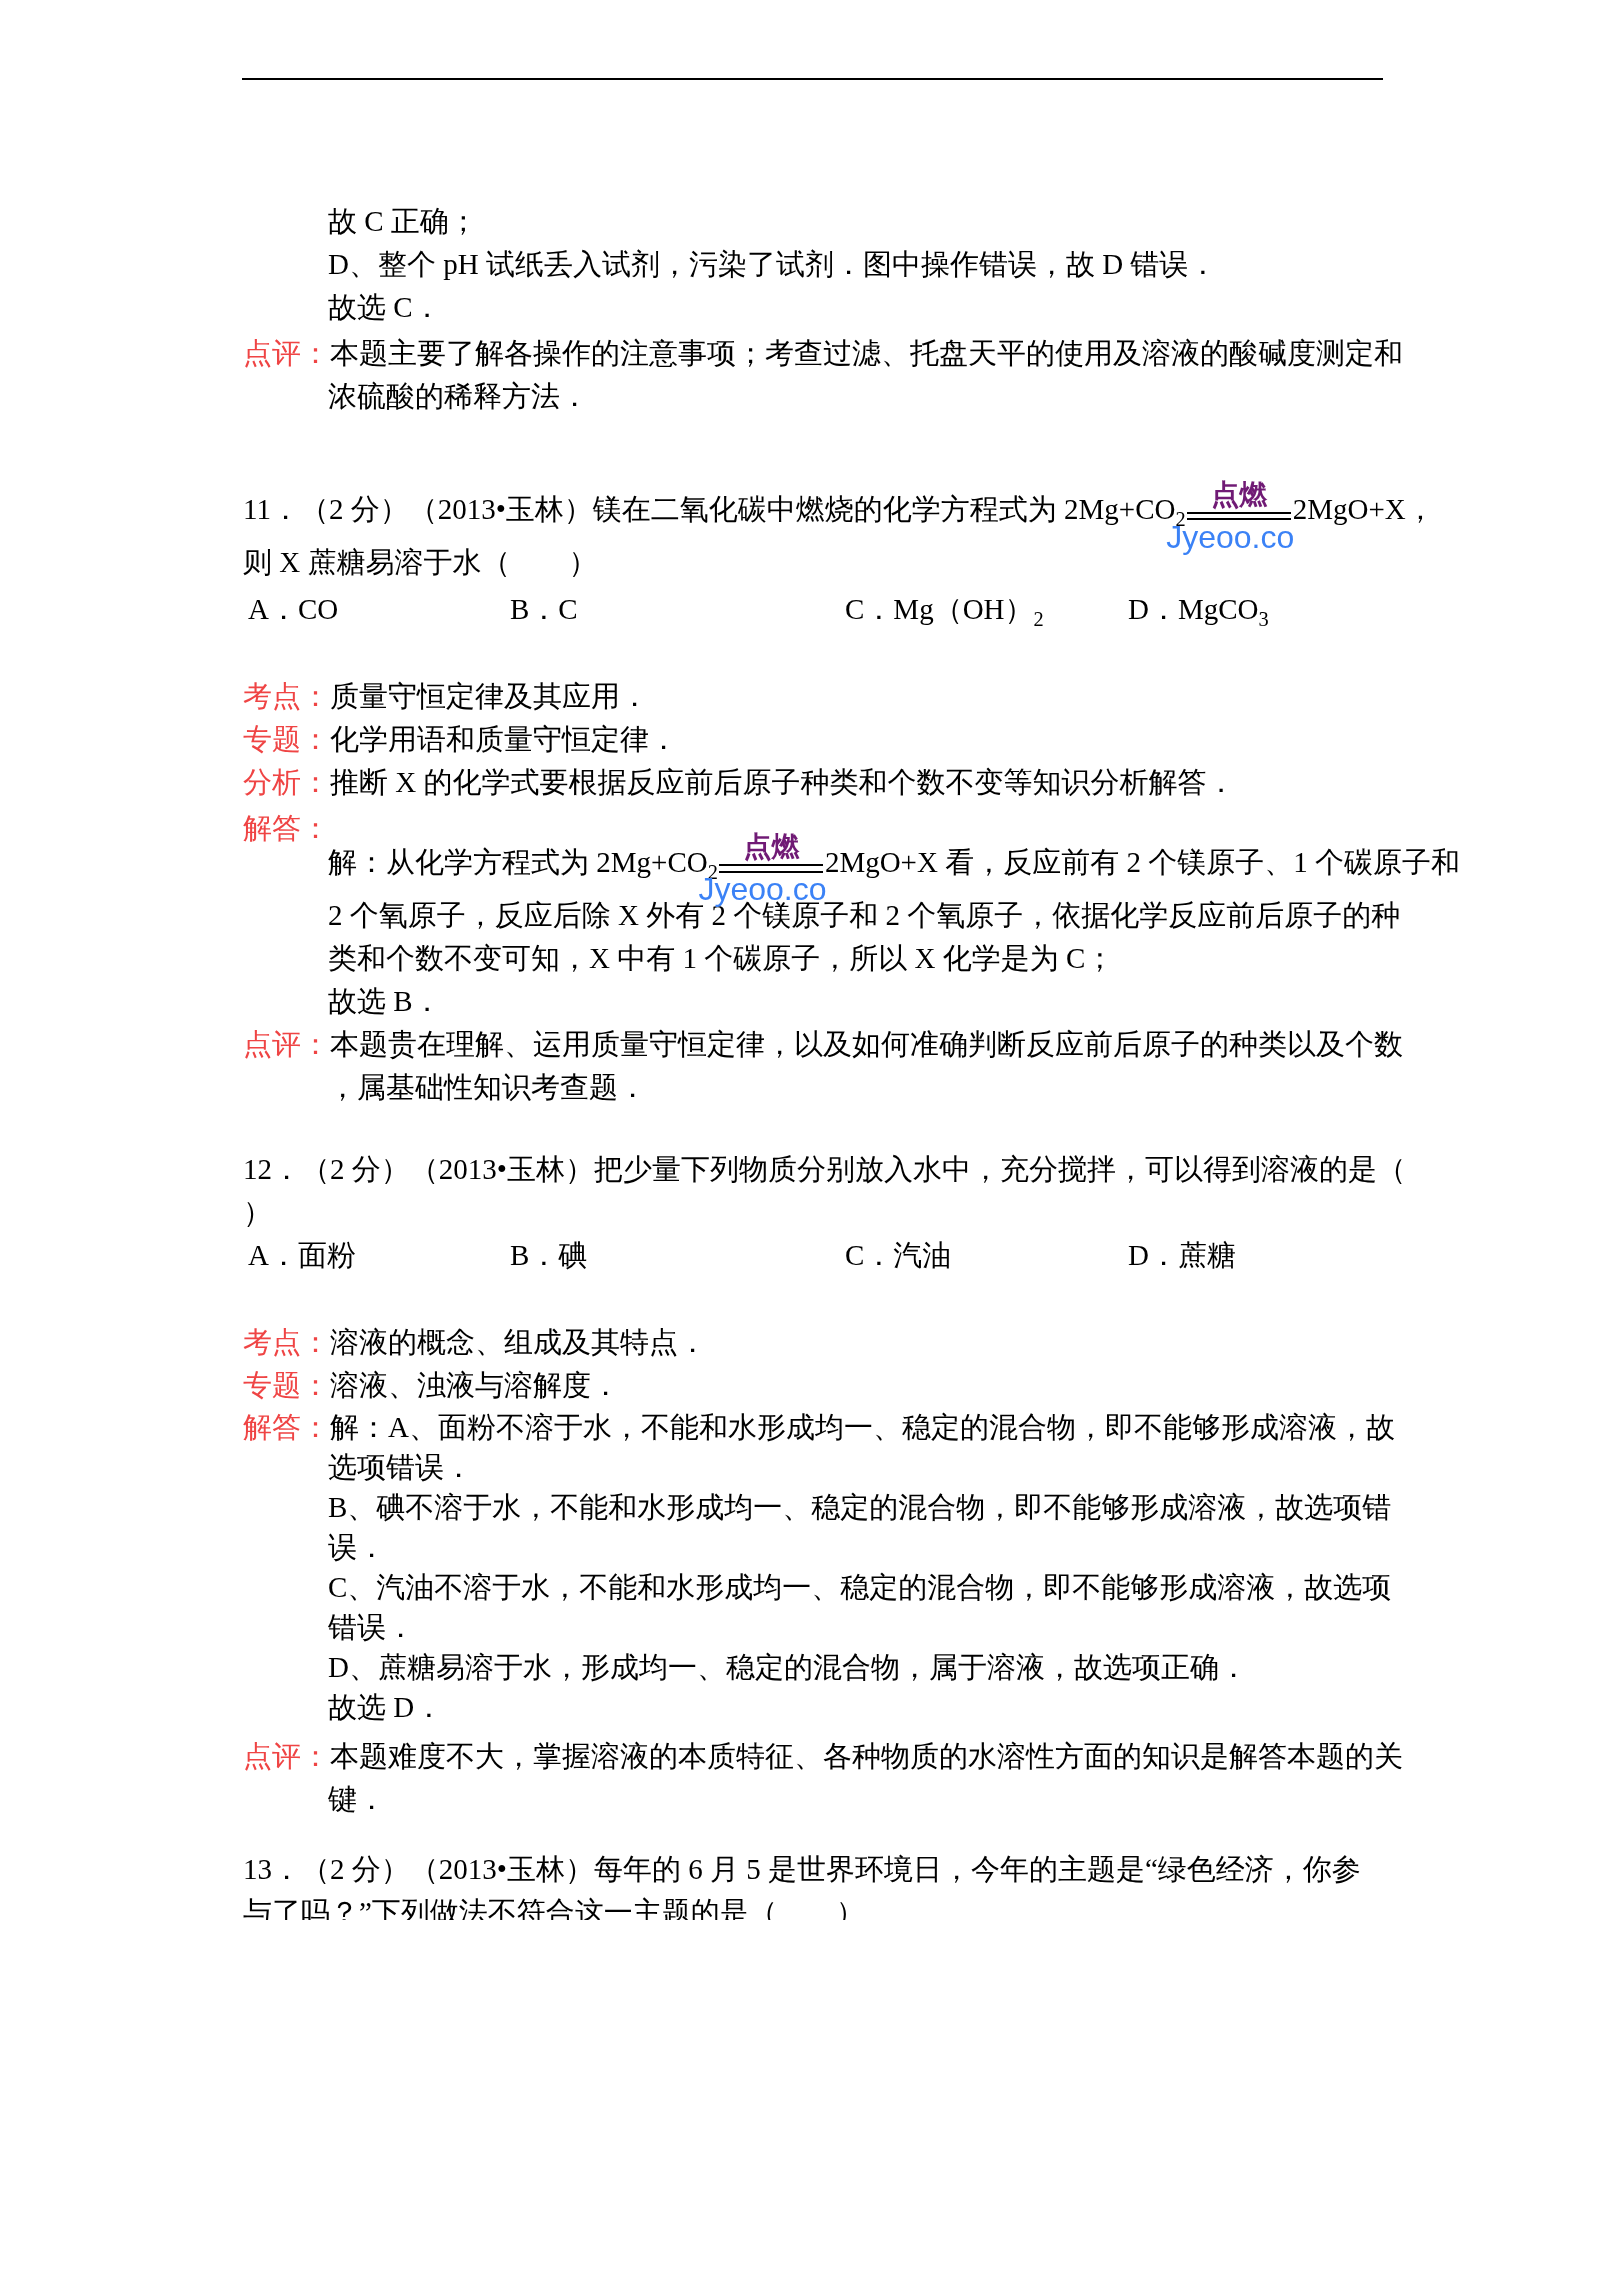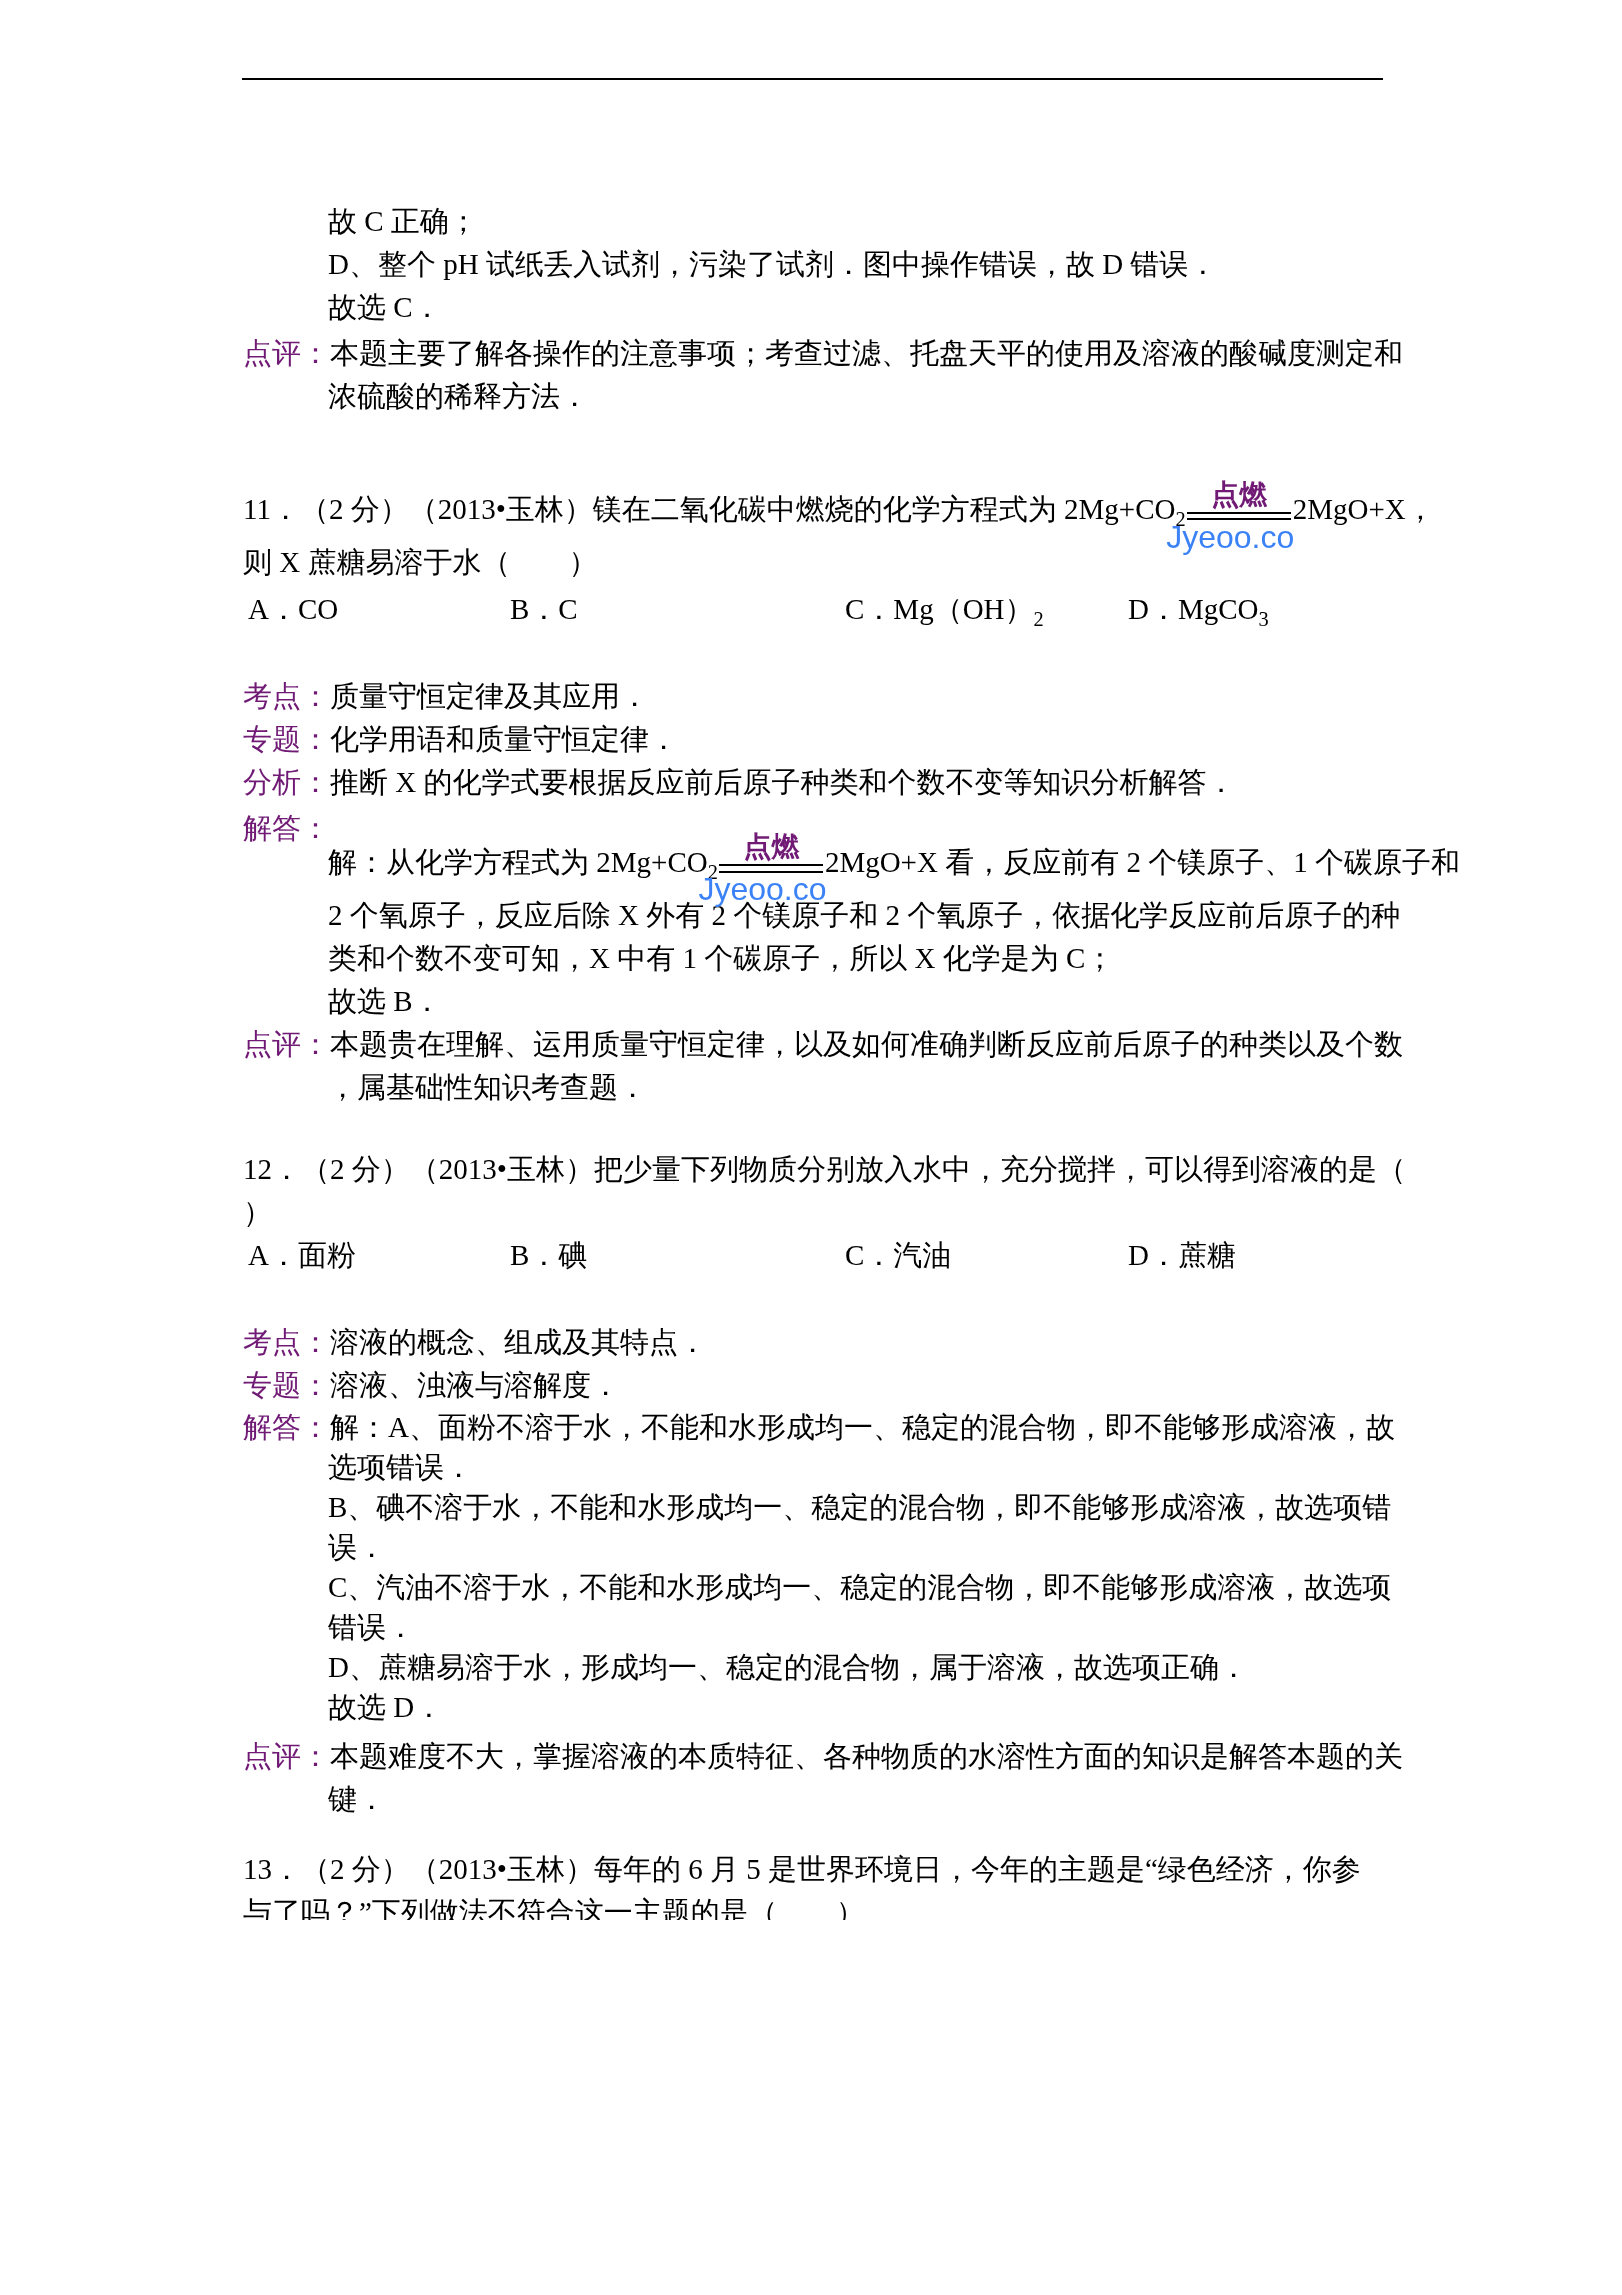--- a/index.html
+++ b/index.html
@@ -5,21 +5,21 @@
   html,body{margin:0;padding:0;background:#ffffff;}
   .page{position:relative;width:1623px;height:1920px;background:#ffffff;overflow:hidden;
         font-family:"Liberation Serif","DejaVu Serif",serif;font-size:29px;color:#000;}
   .top-rule{position:absolute;left:242px;top:78px;width:1141px;height:2.3px;background:#000;}
   .content{position:absolute;left:0;top:200px;width:1623px;}
   .block{margin:0;}
   .line{line-height:43px;white-space:nowrap;}
   .pl-base{padding-left:243px;}
   .pl-text{padding-left:328px;}
   .line.tall{height:51px;padding-top:33px;line-height:51px;position:relative;}
-  .label{color:#701a75;}
+  .label{color:#ef4444;}
   .label-abs{position:absolute;left:243px;top:10.6px;line-height:29px;}
   .options-row{position:relative;height:43px;}
   .opt{position:absolute;top:0;line-height:43px;white-space:nowrap;}
   .opt0{left:248px}.opt1{left:510px}.opt2{left:845px}.opt3{left:1128px}
   .sub{font-size:20.4px;vertical-align:-6.8px;}
   .eqstack{display:inline-block;position:relative;width:104px;height:8.3px;vertical-align:-0.8px;margin:0 1.5px;}
   .eqrule{position:absolute;left:0;top:0;width:104px;height:8.3px;box-sizing:border-box;
           border-top:2.3px solid #000;border-bottom:2.3px solid #000;}
   .eqabove{position:absolute;bottom:11.3px;left:50%;transform:translateX(-50%);
            font-weight:bold;font-size:28px;line-height:1;white-space:nowrap;color:#701a75;margin-top:42px;}

